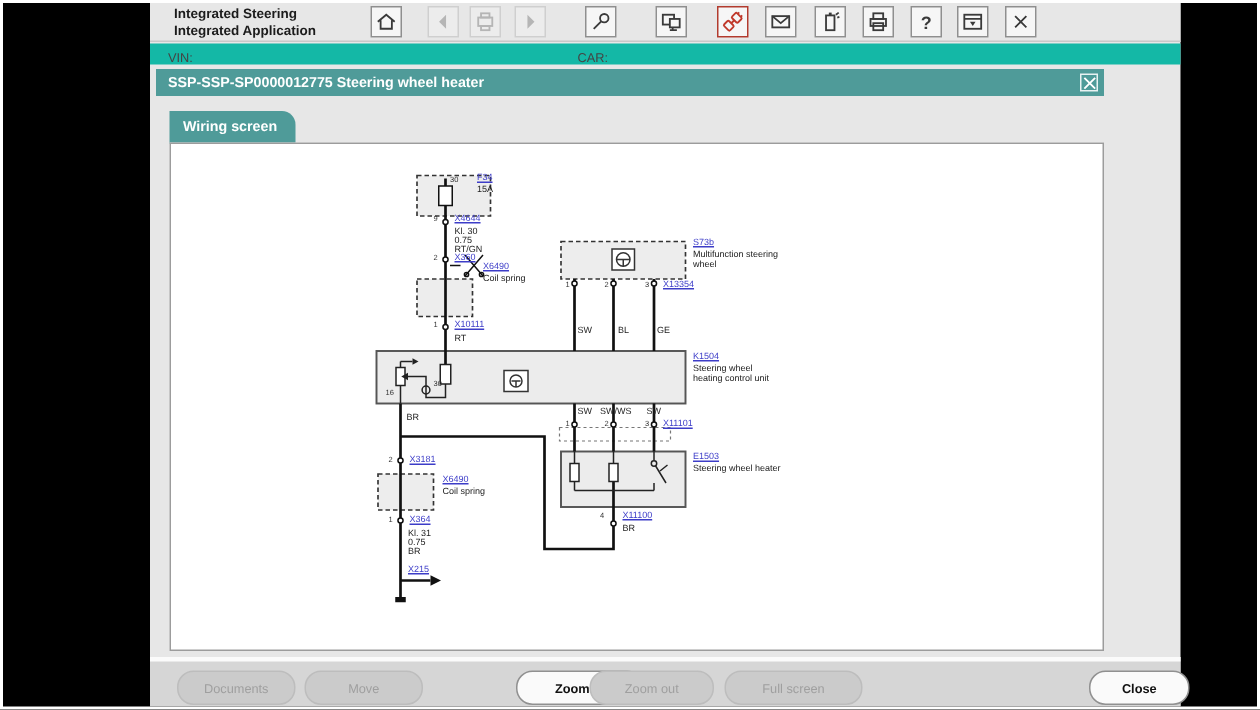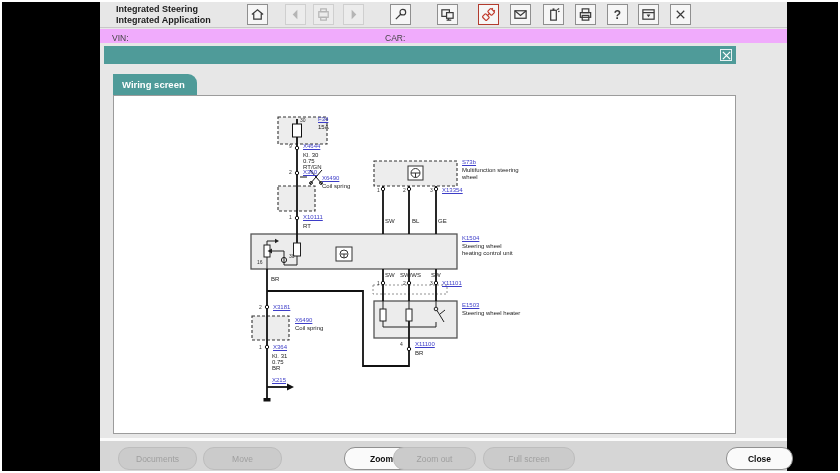--- a/index.html
+++ b/index.html
@@ -12,21 +12,21 @@
   #apptitle{position:absolute;left:16px;top:2px;font-size:9px;font-weight:bold;color:#1c1c1c;line-height:11px;}
   .icobox{position:absolute;top:2px;width:21px;height:21px;background:#f6f6f6;border:1px solid #8f8f8f;display:flex;align-items:center;justify-content:center;}
   .icobox.dis{border-color:#cfcfcf;background:#ececec;}
   .icobox.red{border-color:#b23b2e;}
   .icobox svg{display:block;}
   .g{stroke:#3a3a3a;fill:none;stroke-width:1.3;}
   .gd{stroke:#b5b5b5;fill:none;stroke-width:1.3;}
   .gr{stroke:#c0392b;fill:none;stroke-width:1.3;}
 
   
-  #vinrow{position:absolute;left:0;top:27px;width:687px;height:14px;background:#f0abfc;font-size:8.5px;color:#333;}
+  #vinrow{position:absolute;left:0;top:27px;width:687px;height:14px;background:#14b8a6;font-size:8.5px;color:#333;}
   #vinrow .lab{position:absolute;top:4px;color:#444;}
   #carval{position:absolute;left:312px;top:4px;font-weight:bold;color:#111;}
 
   
   #dlgbar{position:absolute;left:4px;top:44px;width:632px;height:18px;background:#4f9b99;}
   #dlgtitle{position:absolute;left:8px;top:4px;font-size:9.5px;font-weight:bold;color:#fff;}
   #dlgclose{position:absolute;right:4px;top:3px;width:12px;height:12px;border:1px solid #e8f2f2;display:flex;align-items:center;justify-content:center;cursor:pointer;}
 
   
   #tab{position:absolute;left:13px;top:72px;width:84px;height:22px;background:#4f9b99;border-top-right-radius:9px;color:#fff;font-size:9.5px;font-weight:bold;padding:5px 0 0 9px;}
@@ -138,20 +138,21 @@
           </svg>
     </div>
   </div>
 
   <div id="vinrow">
     <span class="lab" style="left:12px">VIN:</span>
     <span class="lab" style="left:285px">CAR:</span>
   </div>
 
   <div id="dlgbar">
+    <span id="dlgtitle">SSP-SSP-SP0000012775 Steering wheel heater</span>
     <span id="dlgclose">
       <svg width="9" height="9" viewBox="0 0 10 10">
             <path d="M1 1 L9 9 M9 1 L1 9" stroke="#fff" stroke-width="1.4"></path>
           </svg>
     </span>
   </div>
 
   <div id="tab">
     <span>Wiring screen</span>
   </div>

